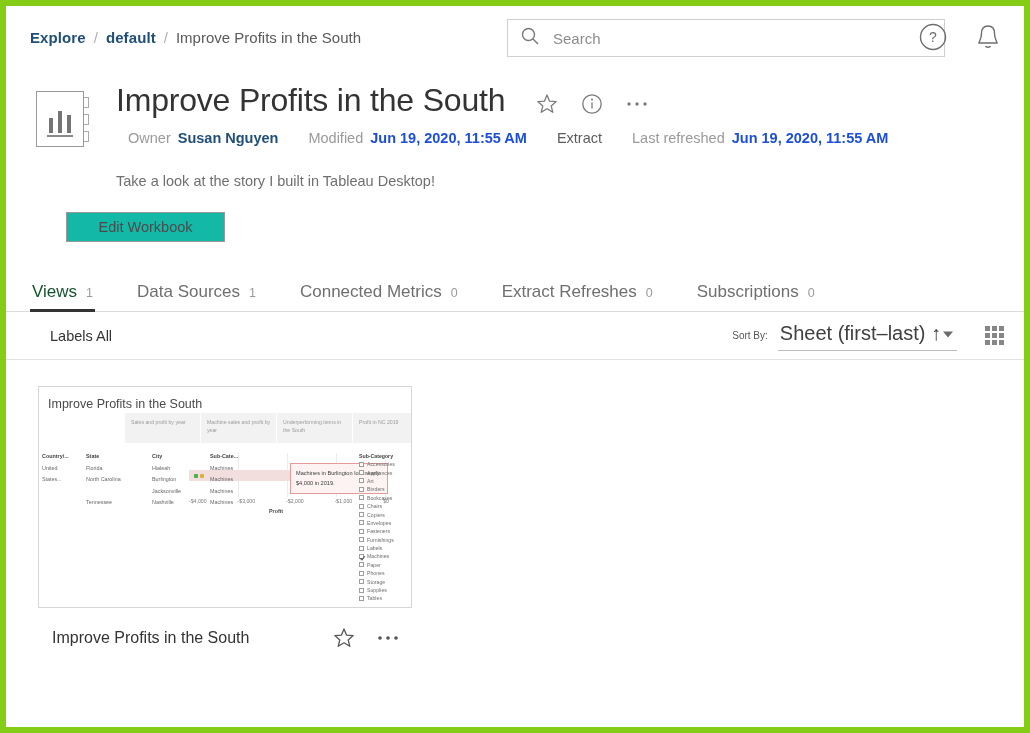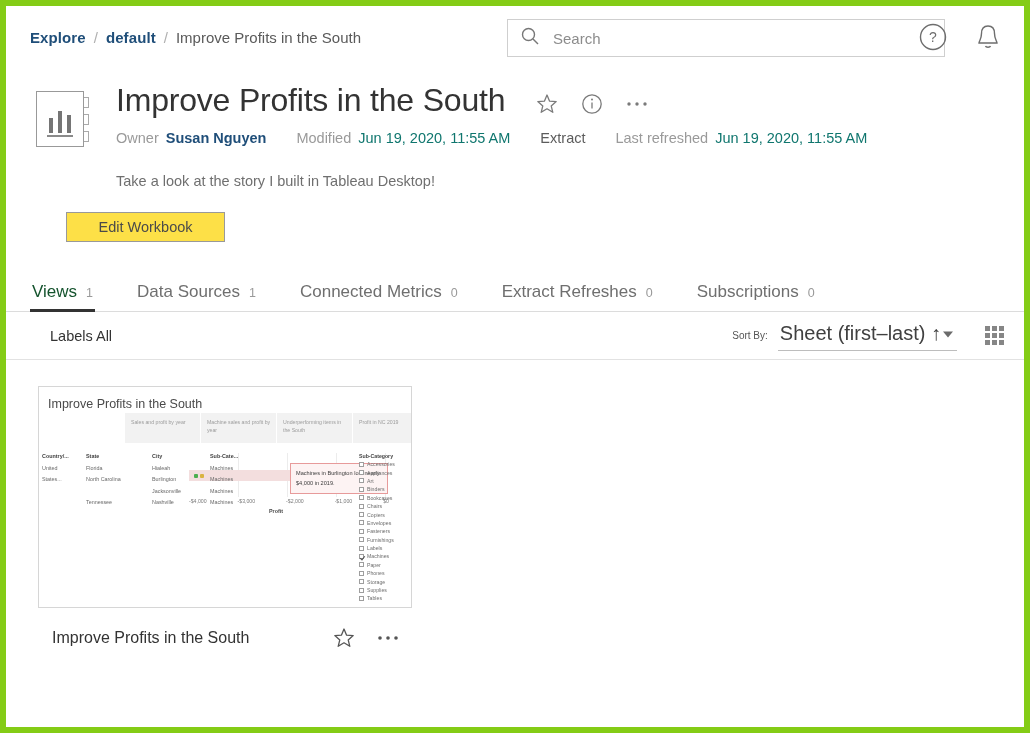--- a/index.html
+++ b/index.html
@@ -134,37 +134,38 @@
     display: flex; align-items: center; gap: 22px;
     margin-left: 30px; padding-top: 6px;
   }
 
   .meta-row {
     display: flex;
     align-items: center;
     margin-top: 12px;
     font-size: 14.5px;
     white-space: nowrap;
+    margin-left: 12px;
   }
   .meta-label { color: #9a9a9a; }
-  .meta-value { color: #0f766e; margin-left: 7px; }
+  .meta-value { color: #1d4ed8; margin-left: 7px; font-weight: bold; }
   .meta-value.link { color: #1f4e79; font-weight: bold; }
   .meta-gap { width: 30px; }
   .meta-plain { color: #5c5c5c; }
 
   .description {
     margin: 24px 0 0 80px;
     font-size: 14.5px;
     color: #6f6f6f;
   }
   .edit-btn {
     margin: 23px 0 0 30px;
     width: 159px; height: 30px;
     border: 1px solid #999;
-    background: #fde047;
+    background: #14b8a6;
     font-family: "Liberation Sans", sans-serif;
     font-size: 14.5px;
     color: #4a4a4a;
     cursor: pointer;
     display: flex; align-items: center; justify-content: center;
   }
 
   
   .tabs {
     position: relative;

